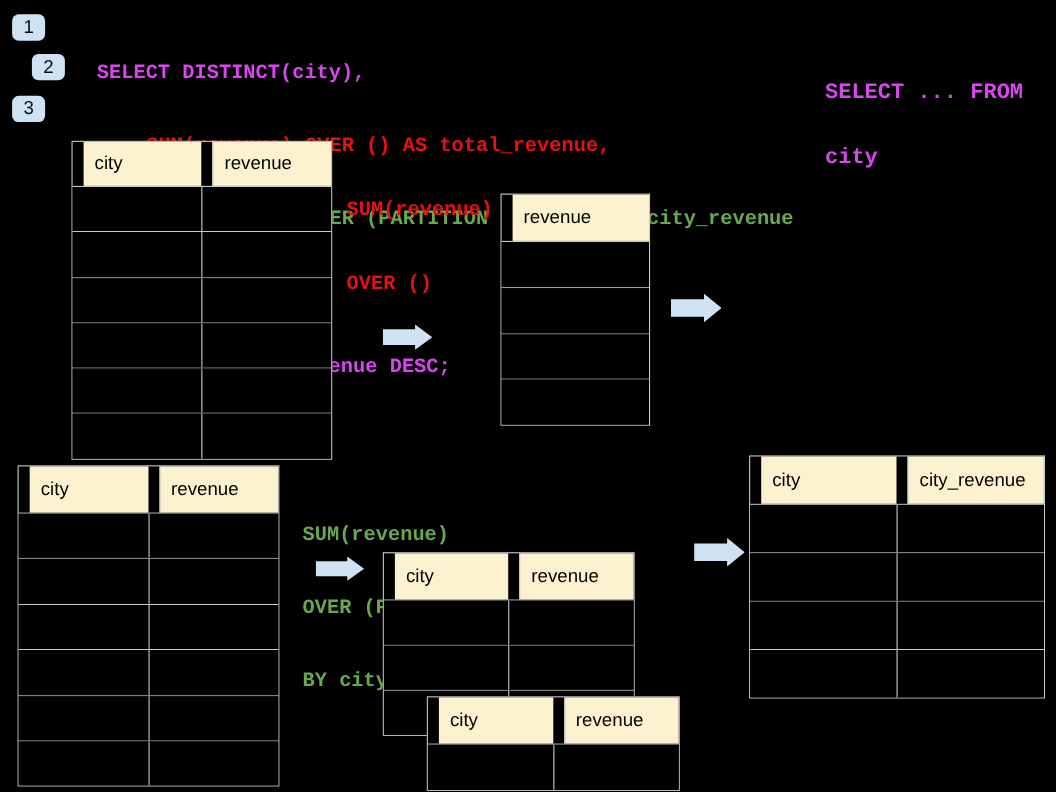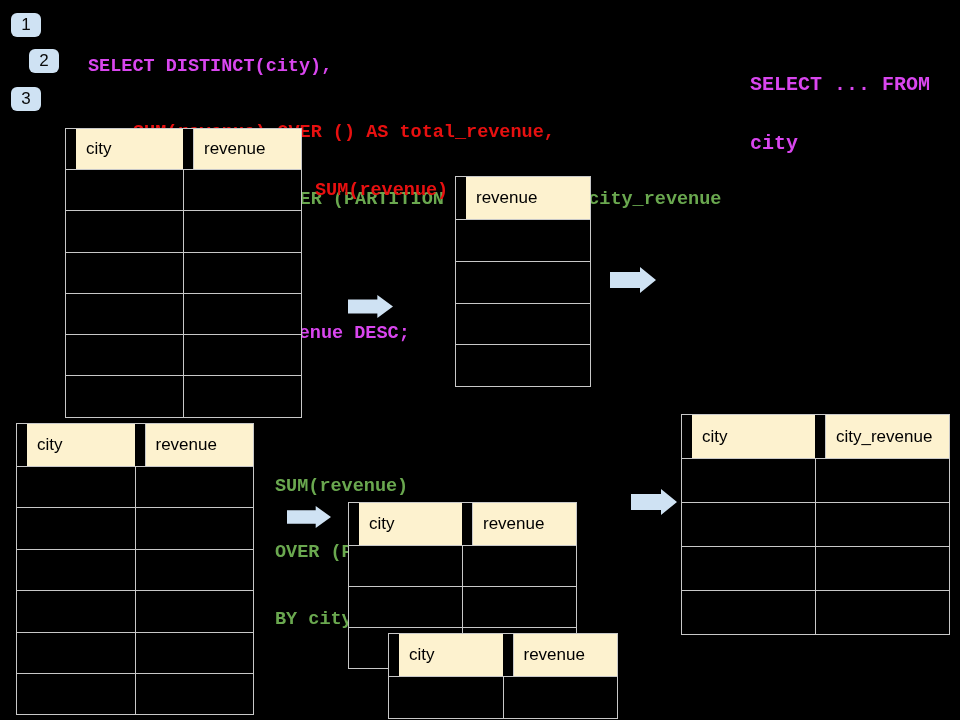--- a/index.html
+++ b/index.html
@@ -82,20 +82,21 @@
     <div class="purple ind1">ORDER by city_revenue DESC;</div>
   </div>
 
   <div class="side-note mono purple">
     <div>SELECT ... FROM</div>
     <div>city</div>
   </div>
 
   <div class="ann-total mono red">
     <div>SUM(revenue)</div>
+    <div>OVER ()</div>
   </div>
 
   <div class="ann-part mono green">
     <div>SUM(revenue)</div>
     <div>OVER (PARTITION</div>
     <div>BY city)</div>
   </div>
 
   <div class="dtable t-rides-top">
       <div class="trow thead">

